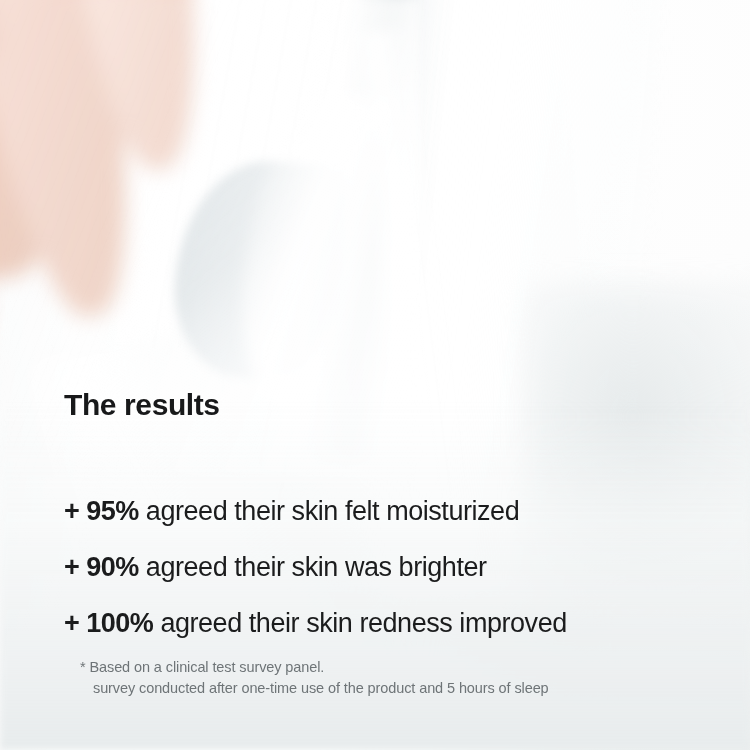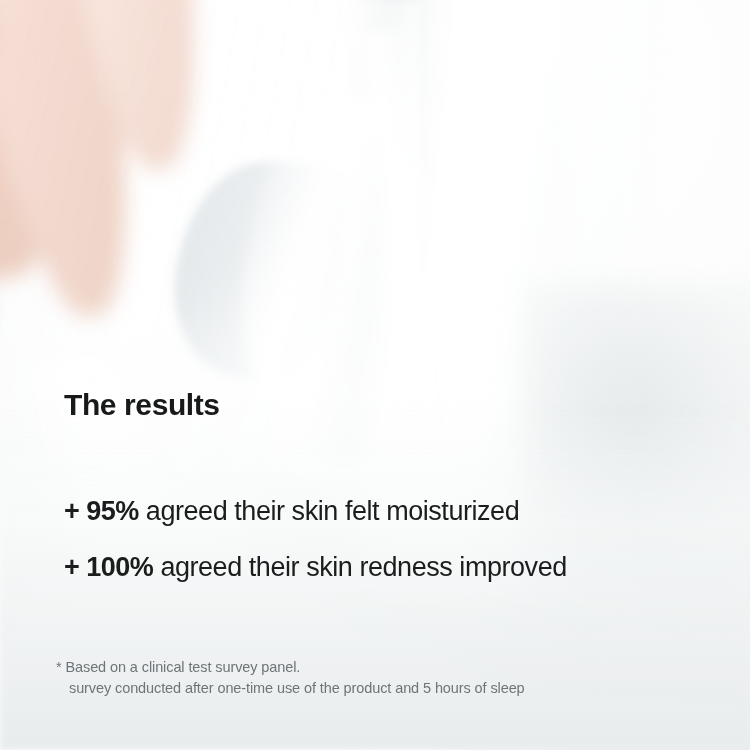--- a/index.html
+++ b/index.html
@@ -226,21 +226,21 @@
   .stat:last-child { margin-bottom:0; }
 
   .stat .pct {
     font-weight:700;
     letter-spacing:-0.5px;
   }
   .stat .rest { font-weight:400; }
 
   .footnote {
     position:absolute;
-    left:56px; top:657px;
+    left:80px; top:657px;
     font-size:14.5px;
     line-height:21px;
     color:#6e7477;
     letter-spacing:-0.1px;
     white-space:nowrap;
   }
   .footnote .fn-line2 { display:block; padding-left:13px; }
 </style>
 </head>
 <body>
@@ -273,20 +273,23 @@
   <div class="content">
 
     <div class="title">The results</div>
 
     <div class="stats">
 
       <div class="stat">
         <span class="pct">+ 95%</span><span class="rest"> agreed their skin felt moisturized</span>
       </div>
 
+      <div class="stat">
+        <span class="pct">+ 90%</span><span class="rest"> agreed their skin was brighter</span>
+      </div>
 
       <div class="stat">
         <span class="pct">+ 100%</span><span class="rest"> agreed their skin redness improved</span>
       </div>
 
     </div>
 
     <div class="footnote">
       <span class="fn-line1">* Based on a clinical test survey panel.</span>
       <span class="fn-line2">survey conducted after one-time use of the product and 5 hours of sleep</span>

